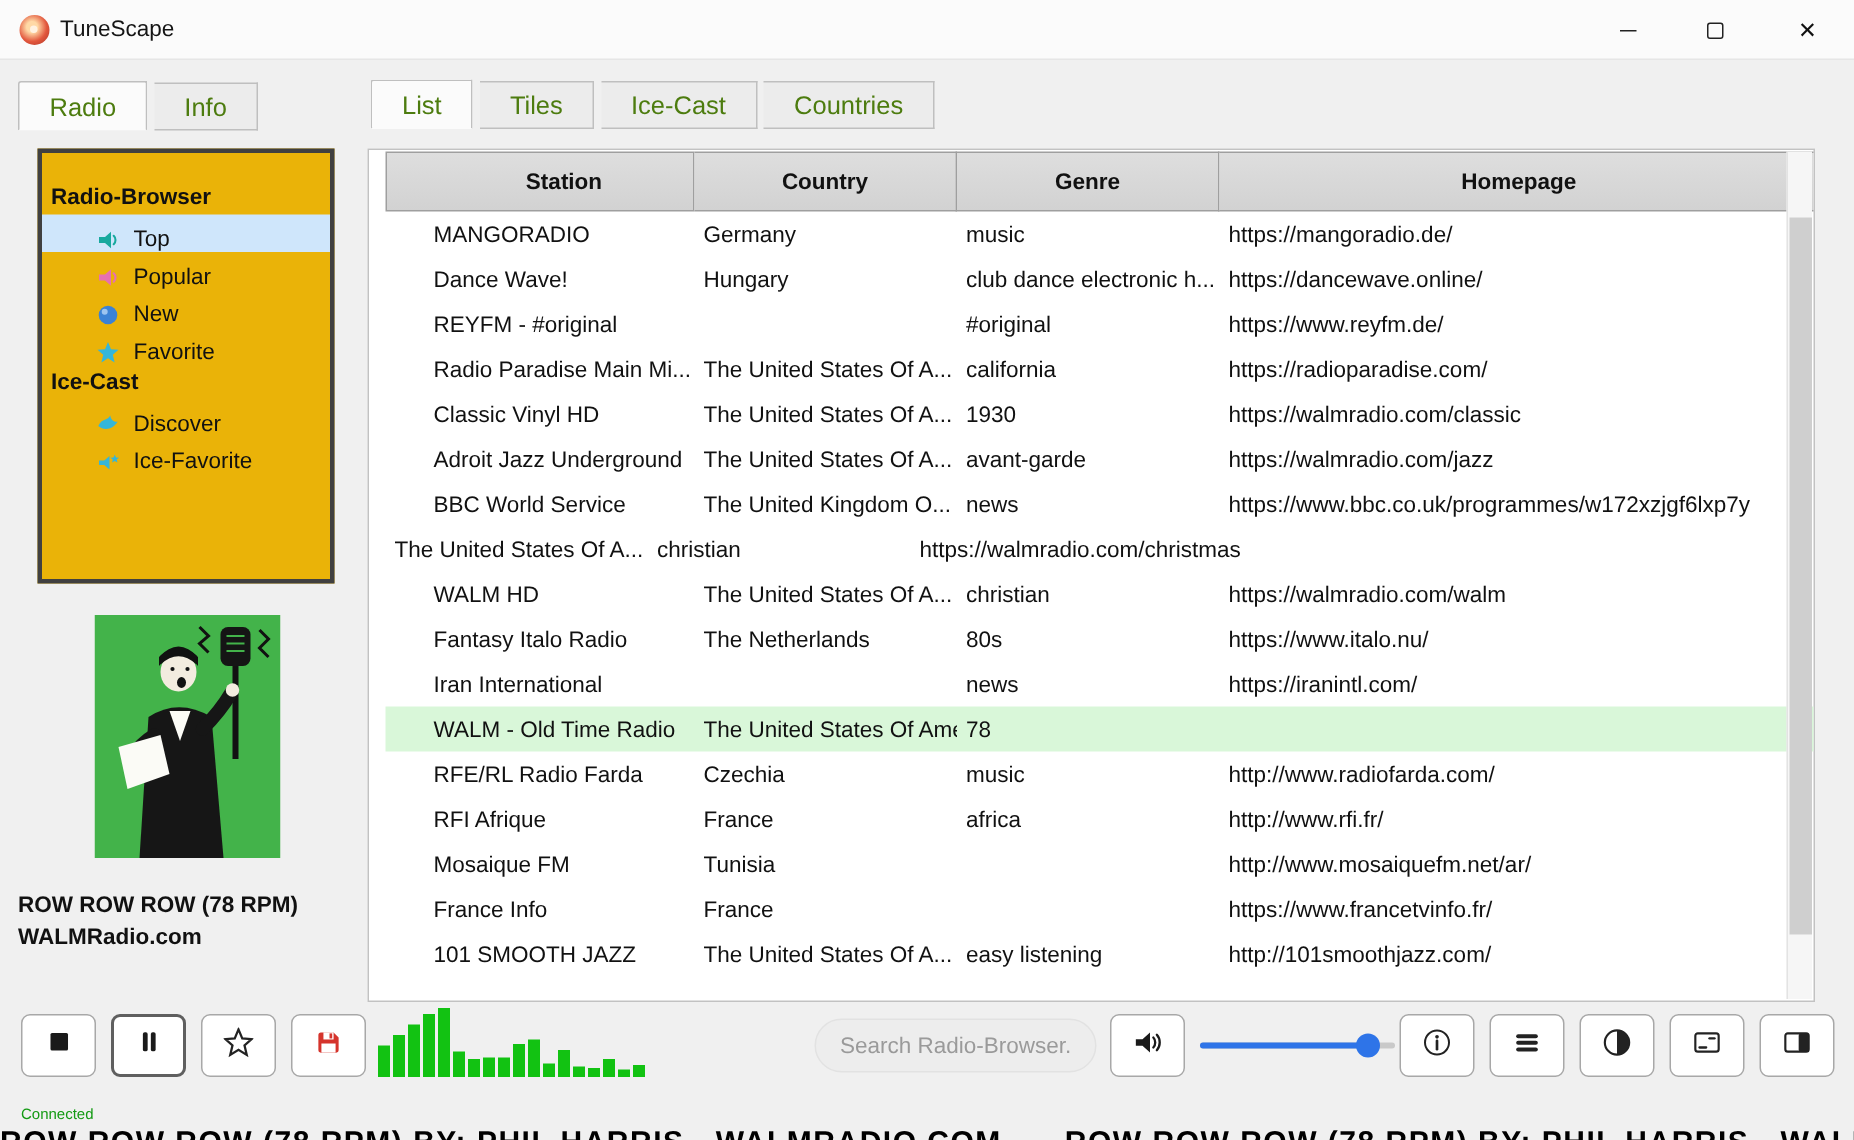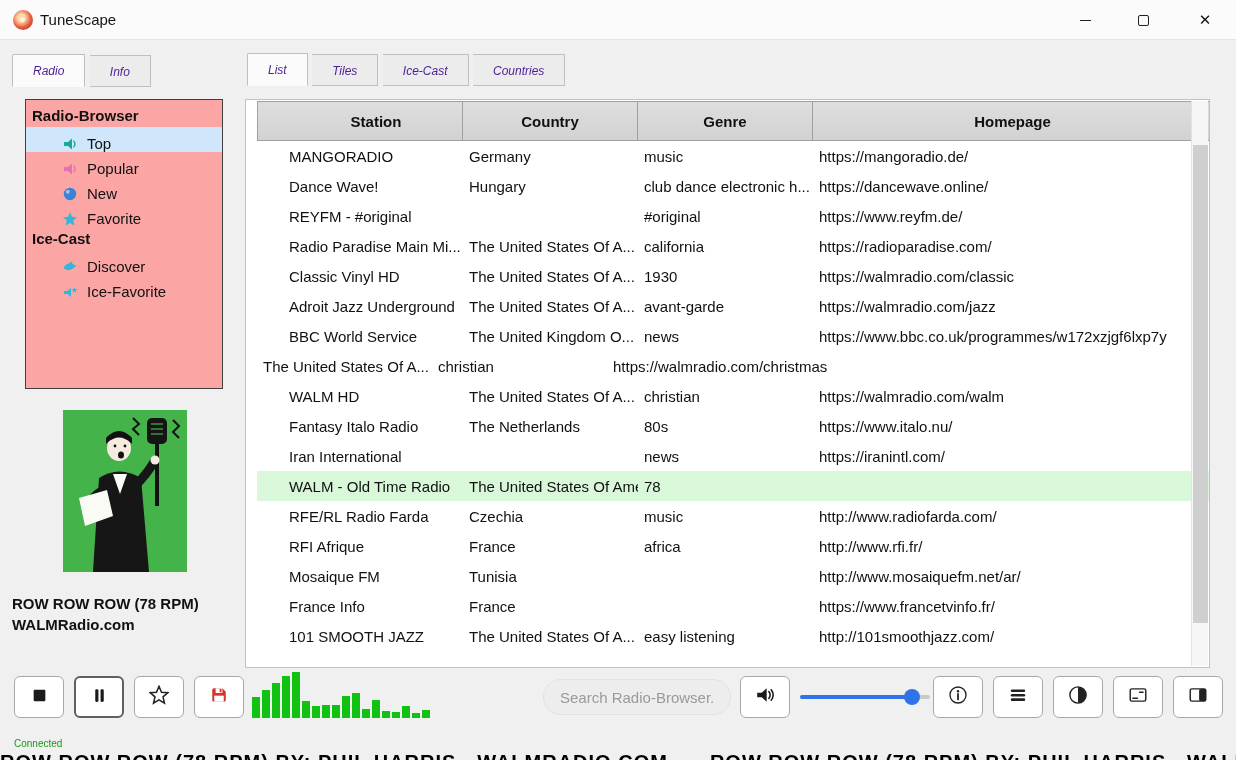--- a/index.html
+++ b/index.html
@@ -17,25 +17,25 @@
   .app-title { position:absolute; left:40px; top:11px; font-size:15px; color:#151515; }
   .win-btn { position:absolute; top:0; width:46px; height:40px; display:flex; align-items:center; justify-content:center; }
   .wb-min { left:1062px; } .wb-max { left:1120px; } .wb-close { left:1182px; font-size:15px; }
   .wb-min span { display:block; width:11px; height:1px; background:#222; }
   .wb-max span { display:block; width:11px; height:11px; border:1.2px solid #222; border-radius:2px; }
   
   .tabbar { position:absolute; white-space:nowrap; }
   .tabbar-left { left:12px; top:54px; }
   .tabbar-main { left:247px; top:53px; }
   .tab { display:inline-block; height:32px; line-height:32px; padding:0 20px; background:#ececec;
-         border:1px solid #bfbfbf; border-left:none; font-size:12px; color:#4c1d95; vertical-align:bottom;font-style:italic; }
+         border:1px solid #bfbfbf; border-left:none; font-size:17px; color:#4d7c0f; vertical-align:bottom; }
   .tab:first-child { border-left:1px solid #bfbfbf; border-top-left-radius:2px; }
   .tab.active { background:#fbfbfb; height:33px; line-height:33px; border-bottom-color:#fbfbfb; }
   
-  .tree-box { position:absolute; left:25px; top:99px; width:198px; height:290px; background:#fca5a5; border:1px solid #404040; padding-top:4px; }
+  .tree-box { position:absolute; left:25px; top:99px; width:198px; height:290px; background:#eab308; border:3px solid #404040; padding-top:18px; }
   .tree-header { height:23px; line-height:23px; padding-left:6px; font-weight:bold; font-size:15px; }
   .tree-item { height:25px; display:flex; align-items:flex-end; padding-left:36px; font-size:15px; cursor:default; }
   .tree-item.selected { background:#cfe6fb; }
   .tree-item .ticon { width:16px; height:16px; margin-right:9px; display:inline-flex; }
   
   .artwork { position:absolute; left:63px; top:410px; width:124px; height:162px; }
   .caption { position:absolute; left:12px; top:593px; width:226px; text-align:left; font-weight:bold; font-size:15px; line-height:21px; }
   
   .table-wrap { position:absolute; left:245px; top:99px; width:965px; height:569px; background:#fff; border:1px solid #c2c2c2; overflow:hidden; }
   .thead { position:absolute; left:11px; top:1px; display:flex; height:40px; }

